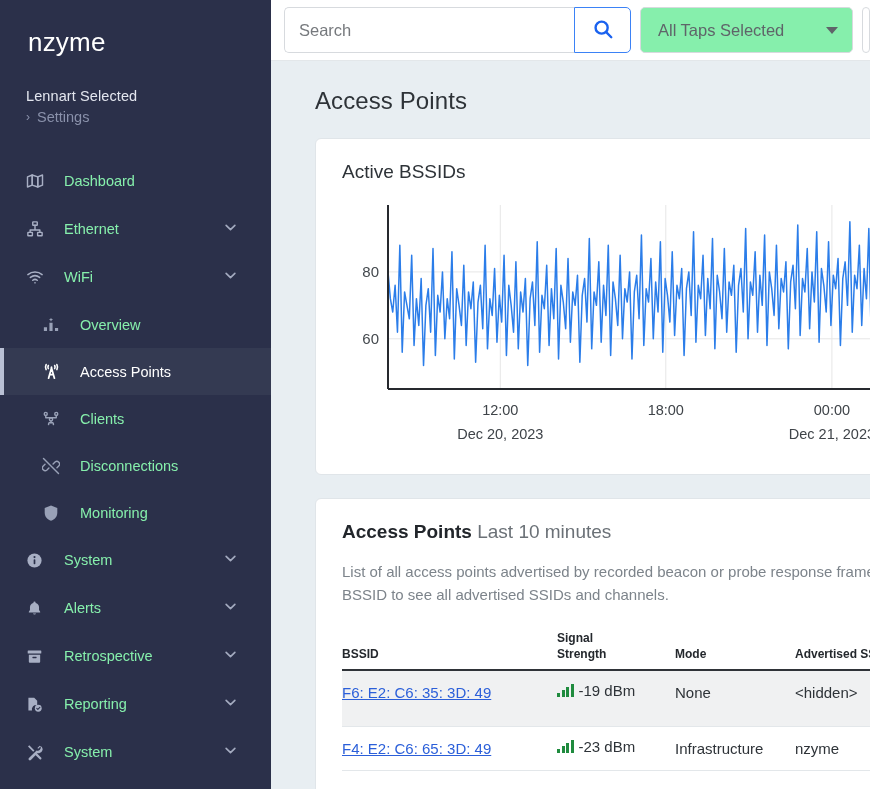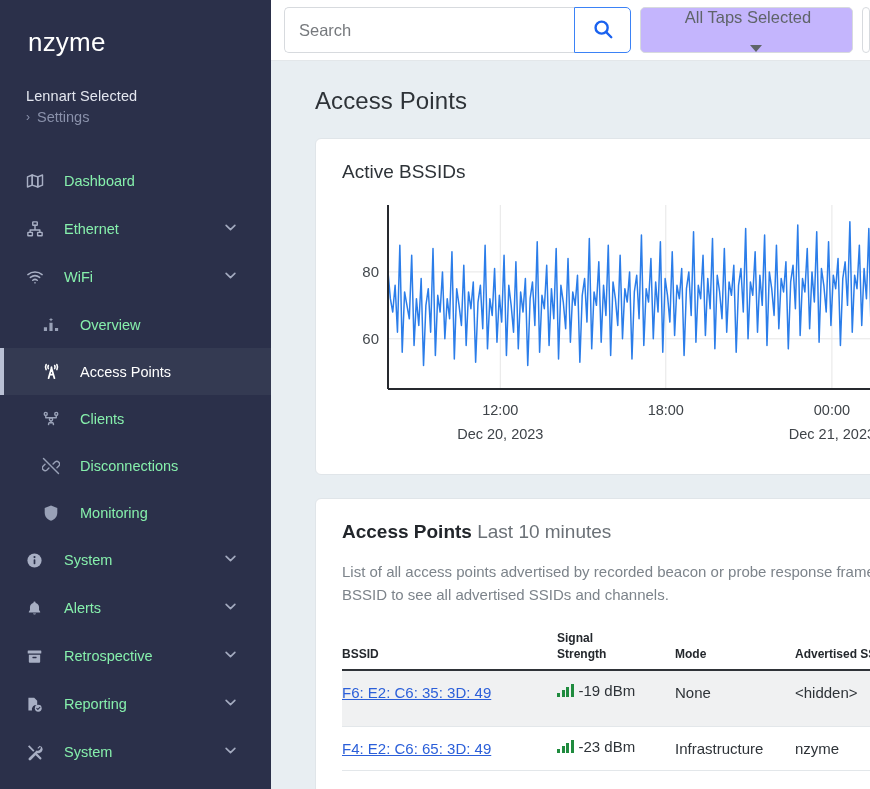--- a/index.html
+++ b/index.html
@@ -107,27 +107,26 @@
     display: flex; align-items: center; justify-content: center;
     cursor: pointer;
     color: #1a62ef;
     padding: 0;
   }
   .taps-select {
     margin-left: 9px;
     height: 46px; min-width: 213px;
     border: 1px solid #d7dade;
     border-radius: 5px;
-    background: #c4b5fd;
+    background: #86efac;
     display: flex; align-items: center; justify-content: space-between;
     padding: 0 14px 0 17px;
     font-size: 16.5px; color: #5f6469;
     cursor: pointer;
     white-space: nowrap;
-    flex-direction: column;
   }
   .caret {
     width: 0; height: 0; margin-left: 16px;
     border-left: 6px solid transparent;
     border-right: 6px solid transparent;
     border-top: 7px solid #5f6469;
   }
   .partial-box {
     margin-left: 9px; height: 46px; width: 60px;
     border: 1px solid #d7dade; border-radius: 5px; background: #fff;

